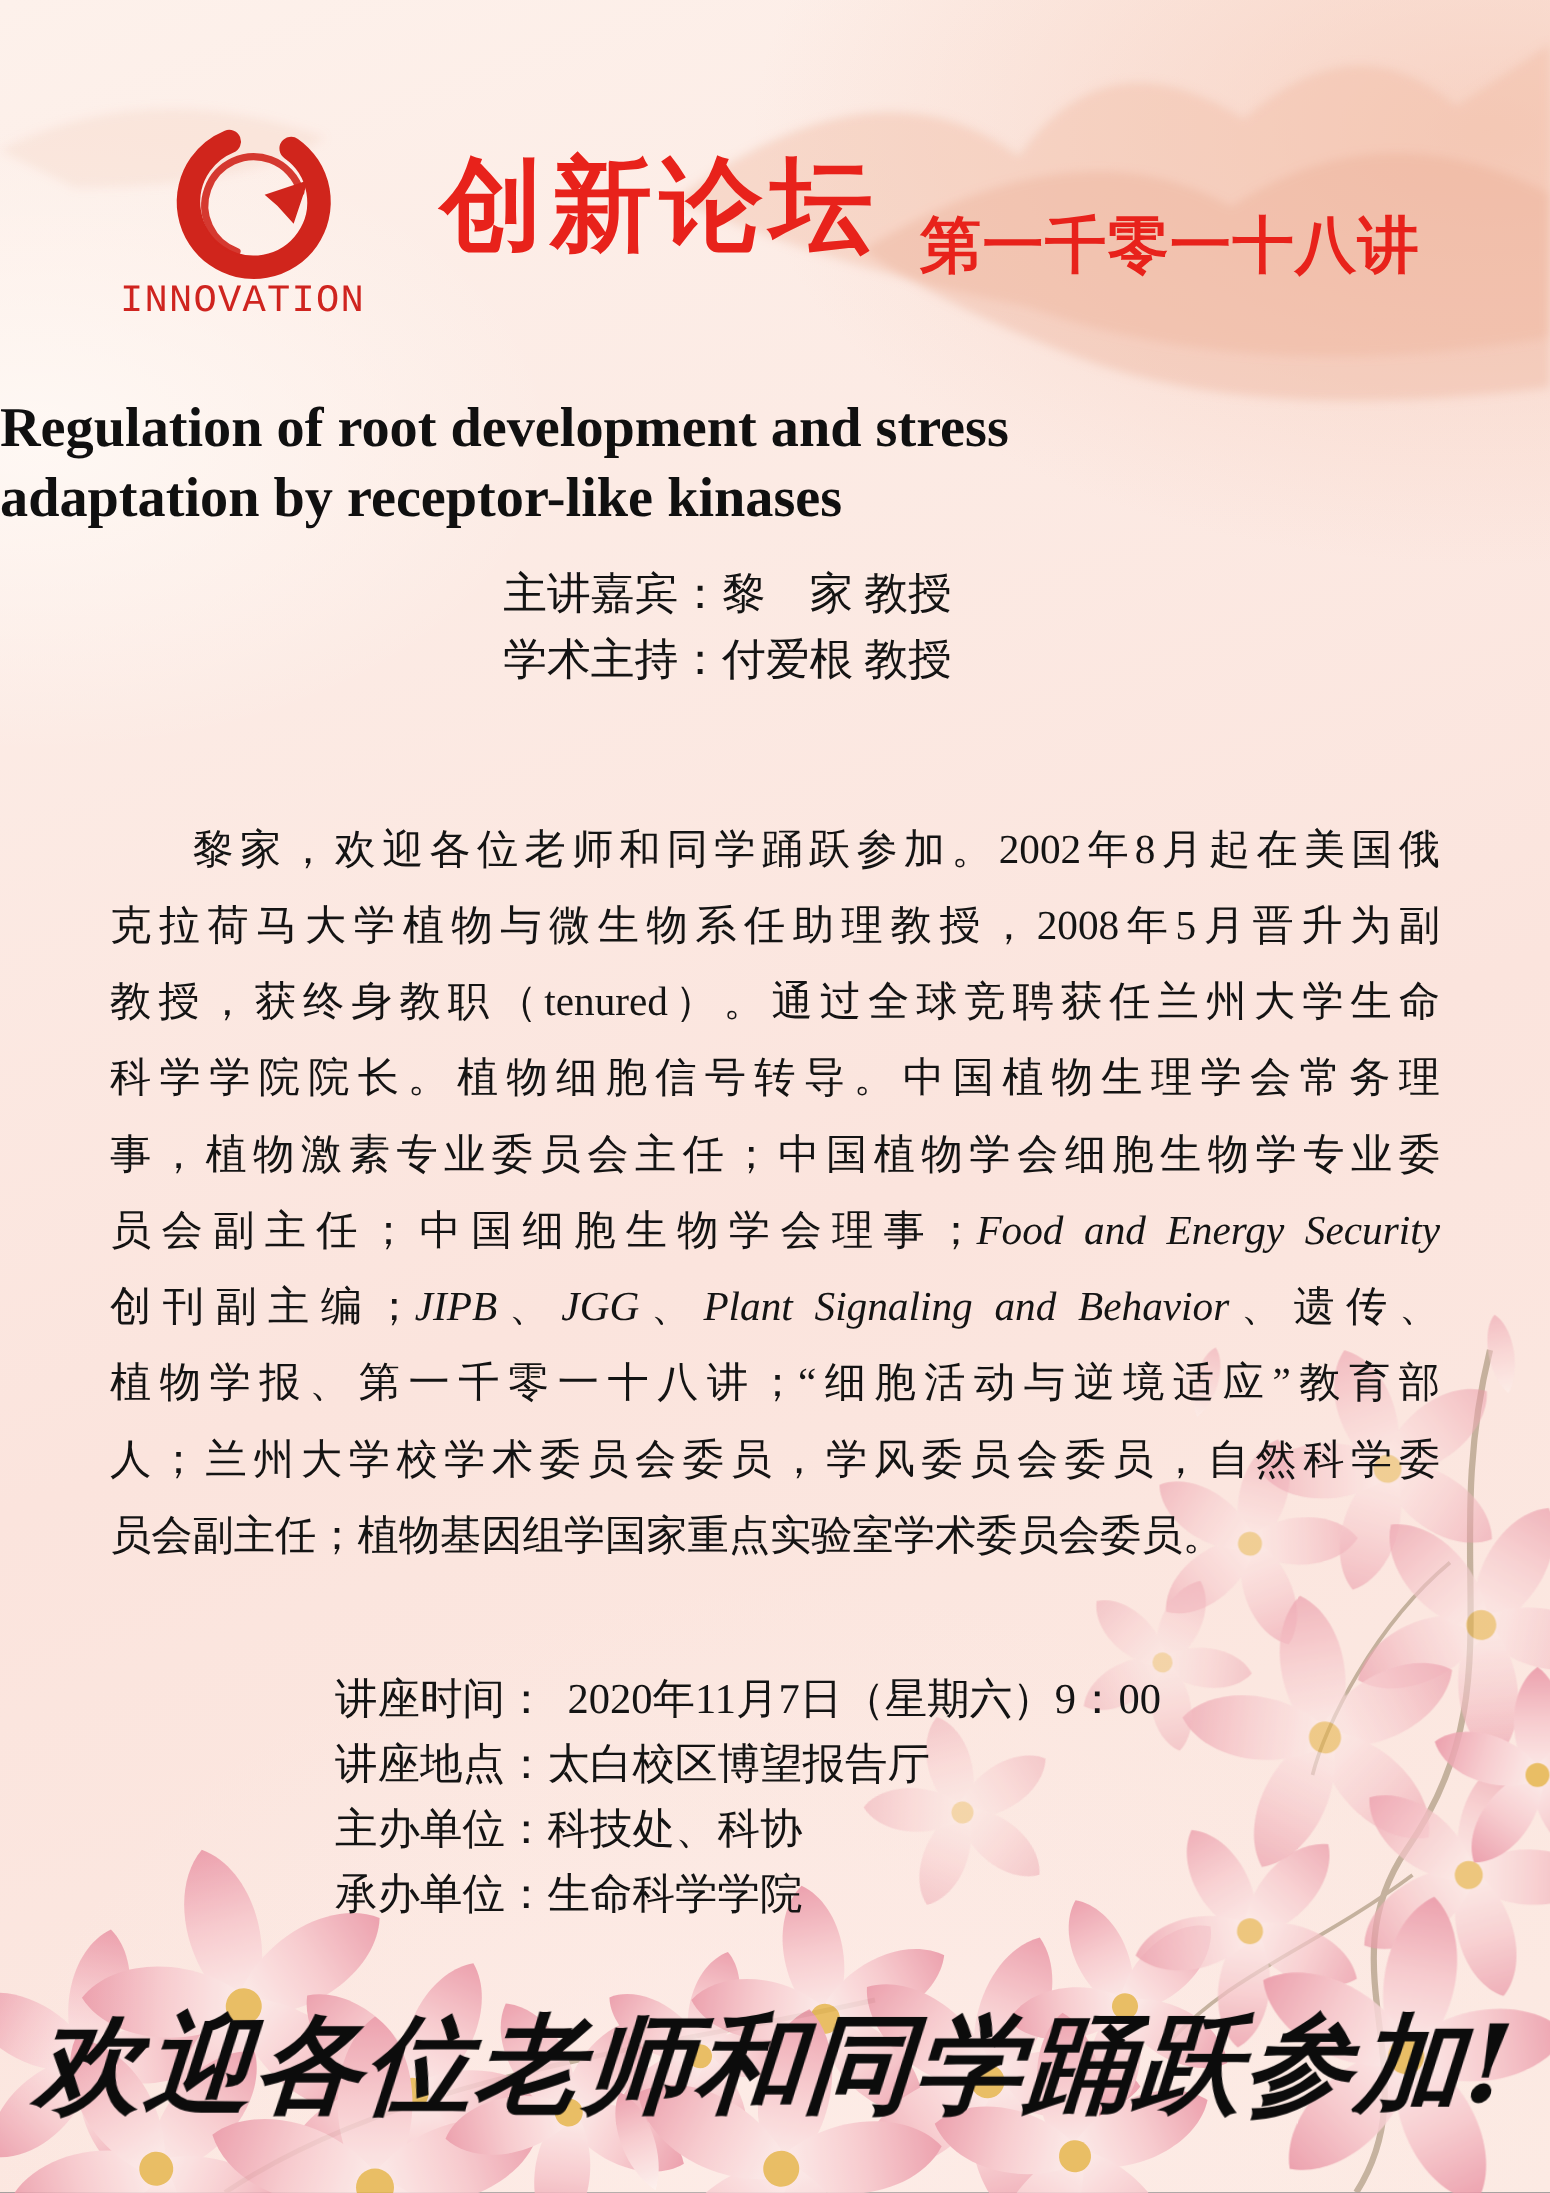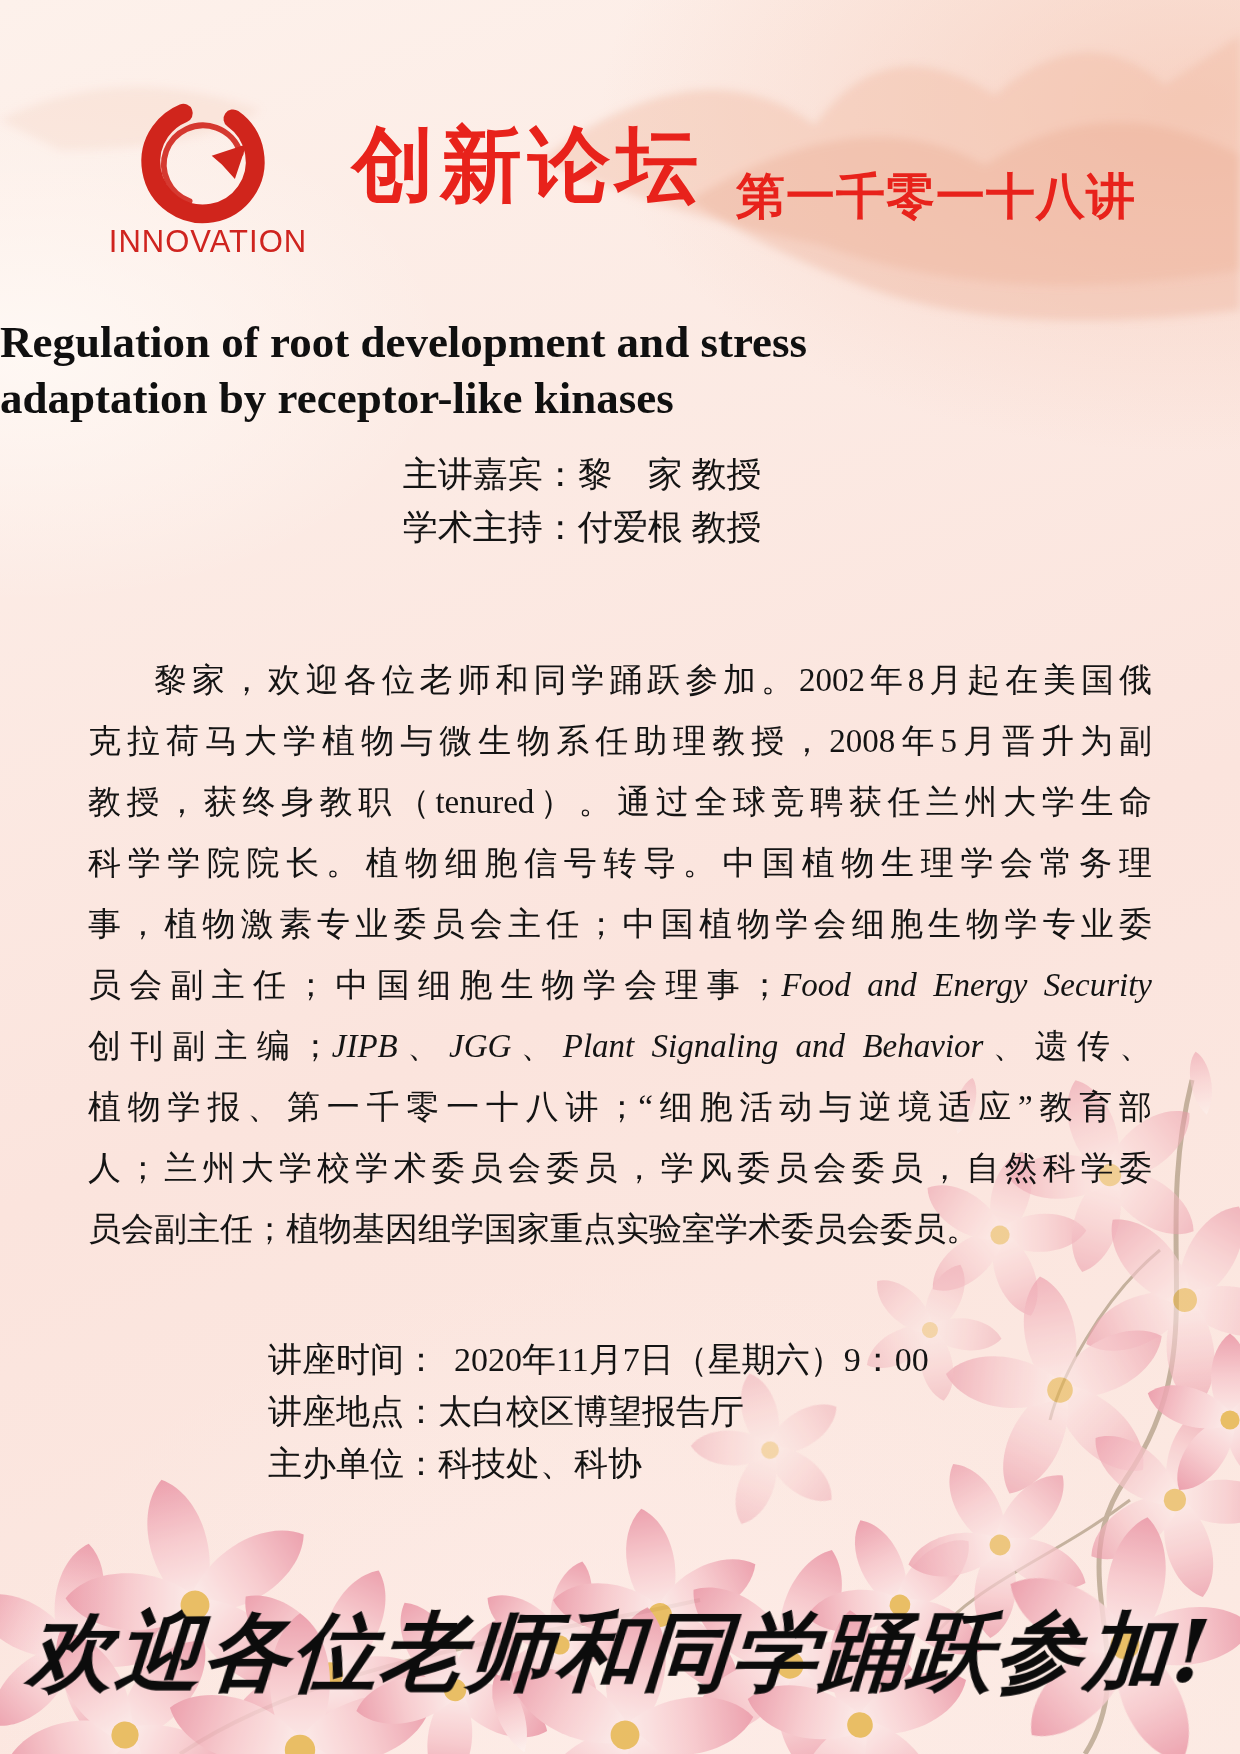--- a/index.html
+++ b/index.html
@@ -17,22 +17,22 @@
       radial-gradient(900px 700px at 50% 100%, rgba(253,236,231,.9), rgba(253,236,231,0) 70%),
       linear-gradient(160deg,#fdf1eb 0%,#fbe4dd 55%,#fceae3 100%);
   }
   .bg-art{position:absolute;left:0;top:0;width:1240px;height:1754px;z-index:0;}
   .layer{position:absolute;z-index:1;}
 
   
   .logo-mark{left:128px;top:92px;width:150px;height:145px;}
   .logo-word{
     left:96px;top:224px;width:224px;
-    font-size:31px;letter-spacing:1px;text-align:center;
-    color:#cf241f;font-family:Liberation Sans, sans-serif;
+    font-size:31px;letter-spacing:1px;text-align:left;
+    color:#cf241f;font-family:Liberation Mono, monospace;
   }
   .forum-title{
     left:352px;top:120px;
     font-family:"DejaVu Sans","Liberation Sans",sans-serif;
     font-weight:bold;font-size:82px;line-height:1.1;
     letter-spacing:6px;color:#e8221b;
   }
   .lecture-no{
     left:736px;top:164px;
     font-family:"DejaVu Sans","Liberation Sans",sans-serif;
@@ -195,17 +195,20 @@
   <div class="layer details">
     <div>
       <span>讲座时间：</span><span class="bold">2020年11月7日（星期六）9：00</span>
     </div>
     <div>
       <span>讲座地点：</span><span>太白校区博望报告厅</span>
     </div>
     <div>
       <span>主办单位：</span><span>科技处、科协</span>
     </div>
+    <div>
+      <span>承办单位：</span><span>生命科学学院</span>
+    </div>
   </div>
 
   <div class="layer welcome">欢迎各位老师和同学踊跃参加!</div>
 
 </div>
 
 </body></html>

